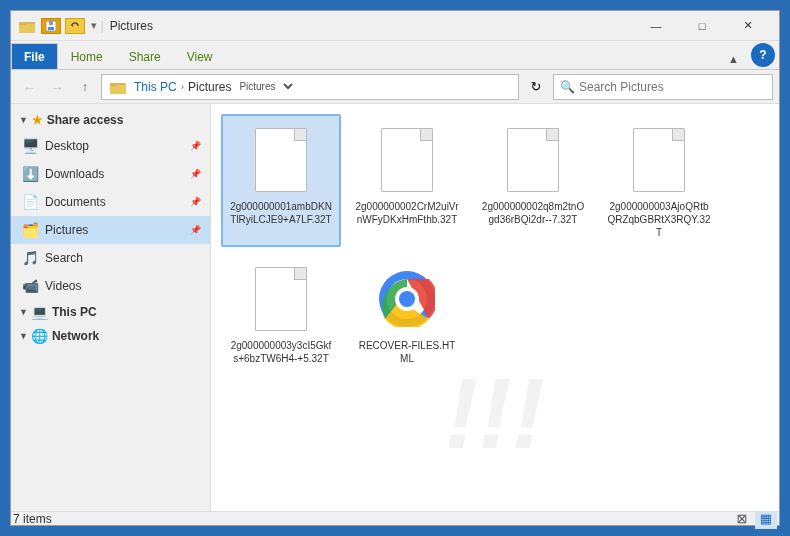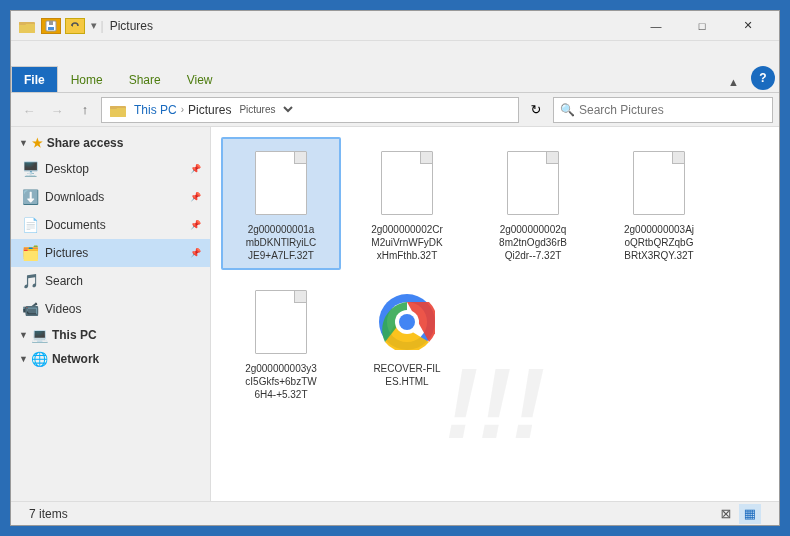--- a/index.html
+++ b/index.html
@@ -69,21 +69,20 @@
       font-size: 11px;
       color: #333;
       display: flex;
       align-items: center;
       justify-content: center;
     }
     
     .ribbon {
       background: #f0f0f0;
       border-bottom: 1px solid #ccc;
-      margin-top: 23px;
     }
     .ribbon-tabs {
       display: flex;
       height: 28px;
       align-items: flex-end;
     }
     .ribbon-tab {
       padding: 4px 12px;
       font-size: 12px;
       cursor: pointer;
@@ -285,21 +284,21 @@
       align-content: flex-start;
       position: relative;
       z-index: 1;
     }
     .file-item {
       width: 120px;
       min-height: 100px;
       display: flex;
       flex-direction: column;
       align-items: center;
-      padding: 8px 22px 6px;
+      padding: 8px 6px 6px;
       cursor: pointer;
       border: 2px solid transparent;
       border-radius: 2px;
       text-align: center;
     }
     .file-item.selected { background: #cce0f5; border-color: #7ab8f5; }
     .file-icon {
       width: 64px;
       height: 72px;
       display: flex;
@@ -328,26 +327,26 @@
     }
     .file-name {
       font-size: 10px;
       color: #333;
       word-break: break-all;
       line-height: 1.3;
       max-width: 110px;
     }
     
     .status-bar {
-      height: 24px;
+      height: 14px;
       background: #f0f0f0;
       border-top: 1px solid #ddd;
       display: flex;
       align-items: center;
-      padding: 0 18px;
+      padding: 0 2px;
       font-size: 12px;
       color: #333;
     }
     .status-right {
       margin-left: auto;
       display: flex;
       gap: 2px;
     }
     .view-btn {
       width: 22px;

